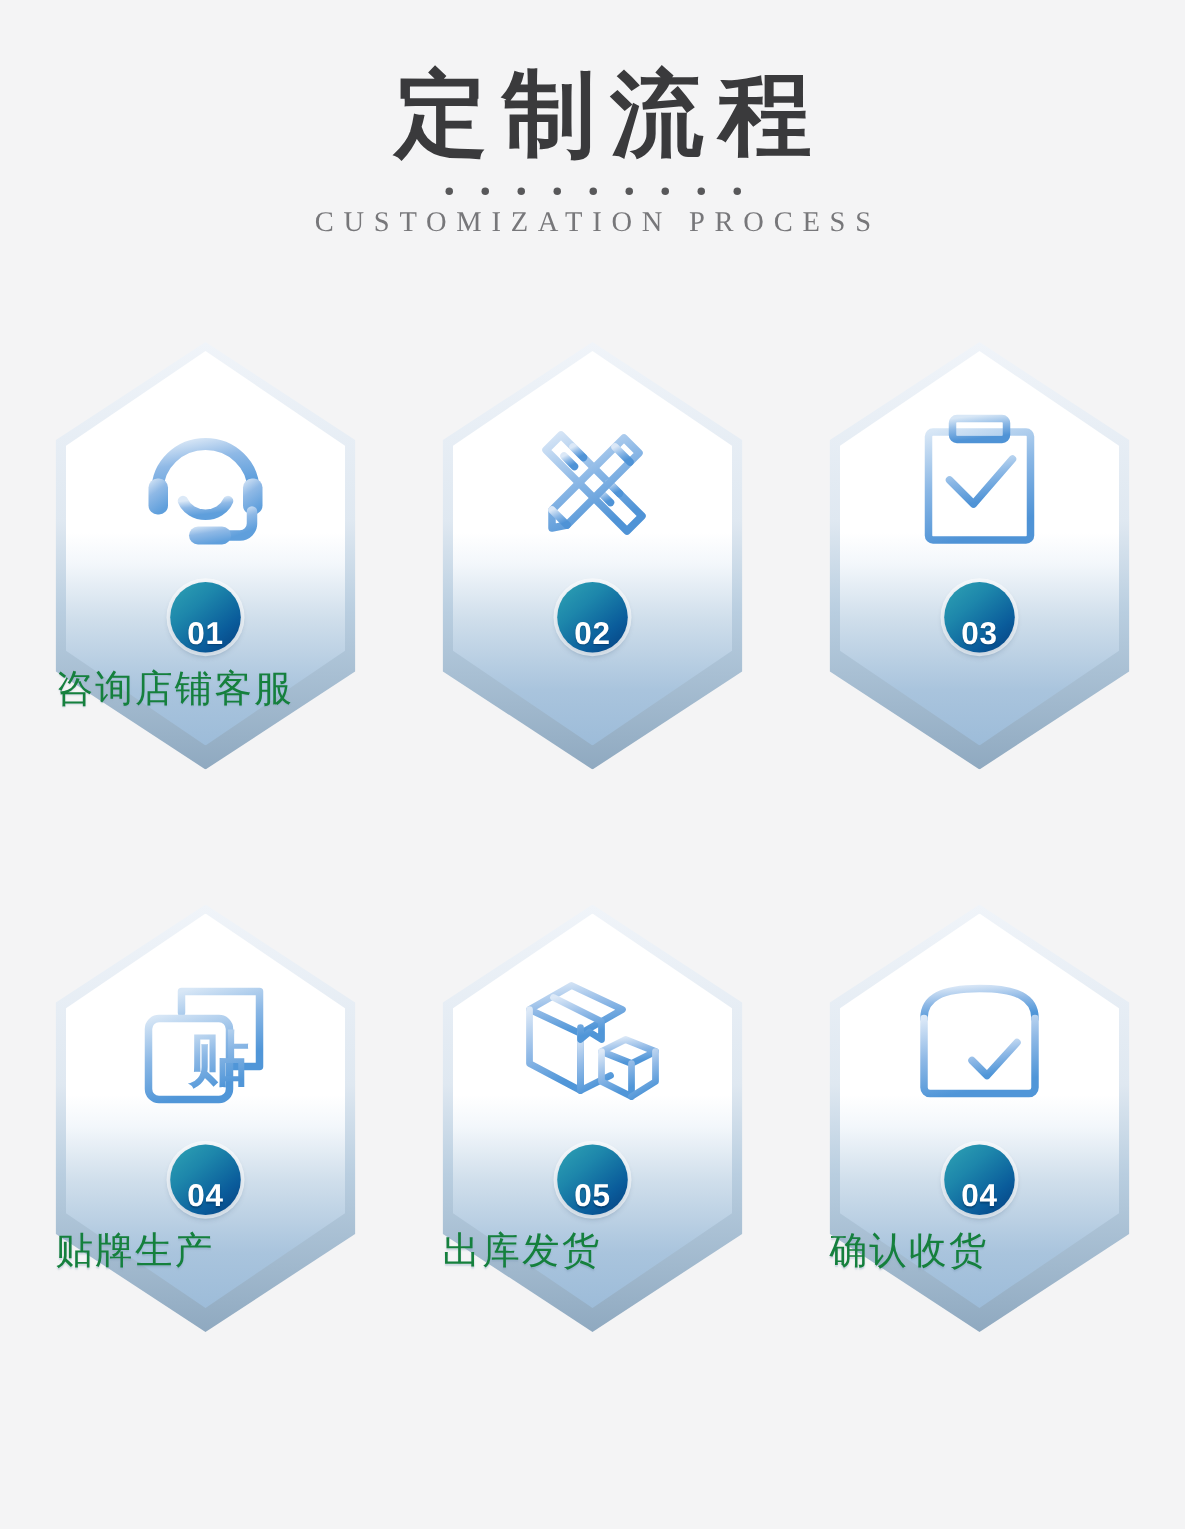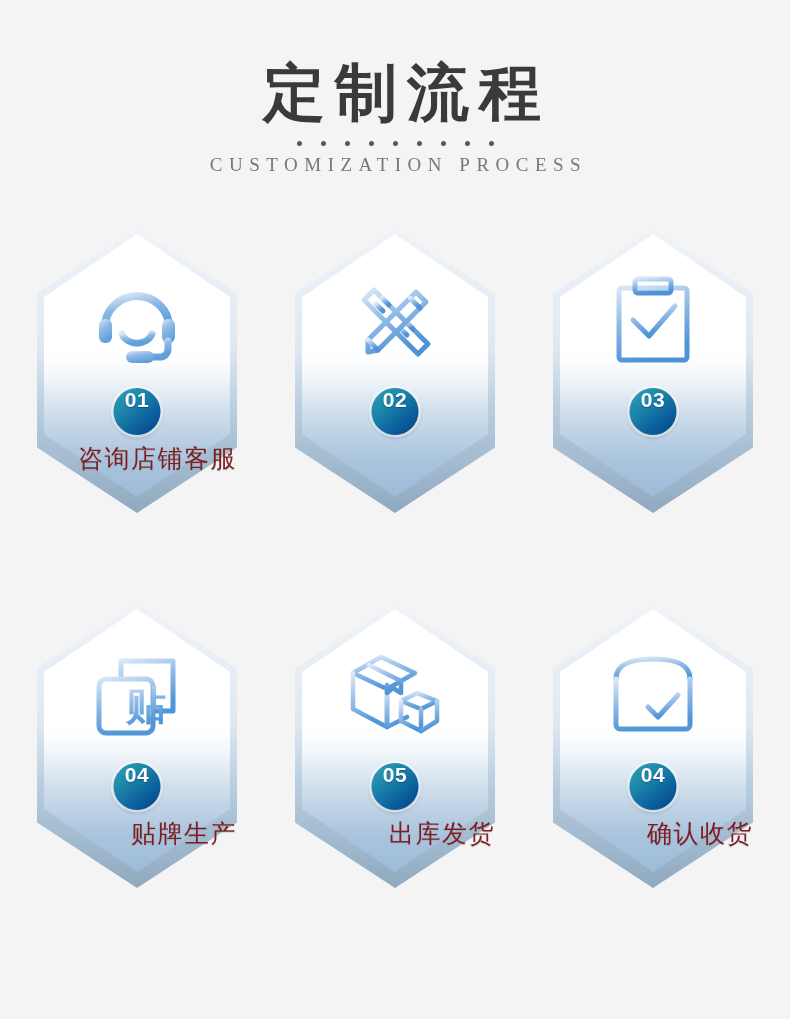--- a/index.html
+++ b/index.html
@@ -19,21 +19,21 @@
   .header {
     padding-top: 44px;
     text-align: center;
   }
   .title-cn {
     font-size: 62px;
     font-weight: bold;
     color: #3a3a3c;
     letter-spacing: 10px;
     line-height: 1.05;
-    margin: 16px;
+    margin: 0;
     padding-left: 24px;
     font-family: "Liberation Sans", "DejaVu Sans", sans-serif;
   }
   .dot-row {
     margin: 16px auto 8px auto;
     display: flex;
     justify-content: center;
     gap: 19px;
     width: 300px;
   }
@@ -114,39 +114,39 @@
     position: absolute;
     left: 50%;
     top: 160px;
     transform: translateX(-50%);
     width: 47px;
     height: 47px;
     border-radius: 50%;
     background: linear-gradient(140deg, #2fa3b4 0%, #1d86ab 35%, #0a5c9b 72%, #063f7e 100%);
     box-shadow: 0 0 0 2.5px rgba(255,255,255,0.55), 0 2px 4px rgba(20,50,80,0.35);
     display: flex;
-    align-items: flex-start;
+    align-items: flex-end;
     justify-content: center;
   }
   .badge span {
     color: #ffffff;
     font-size: 21px;
     font-weight: bold;
     letter-spacing: 0.5px;
     text-shadow: 0 1px 1px rgba(0,40,80,0.45);
     font-family: "Liberation Sans", "DejaVu Sans", sans-serif;
   }
 
   .card-label {
     position: absolute;
     left: 0;
     right: 0;
     top: 214px;
-    text-align: right;
-    color: #7f1d1d;
+    text-align: left;
+    color: #15803d;
     font-size: 25px;
     letter-spacing: 1.5px;
     font-family: "Liberation Sans", "DejaVu Sans", sans-serif;
     text-shadow: 0 1px 1px rgba(120,150,180,0.35);
   }
 </style>
 </head>
 <body>
 
 <div class="header">

